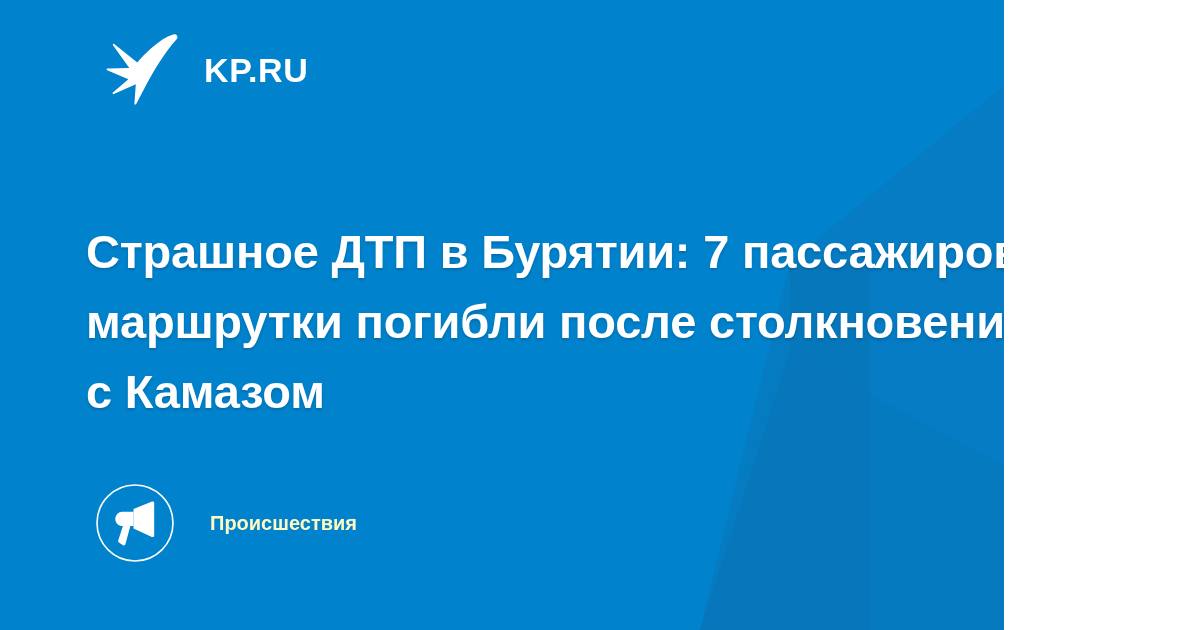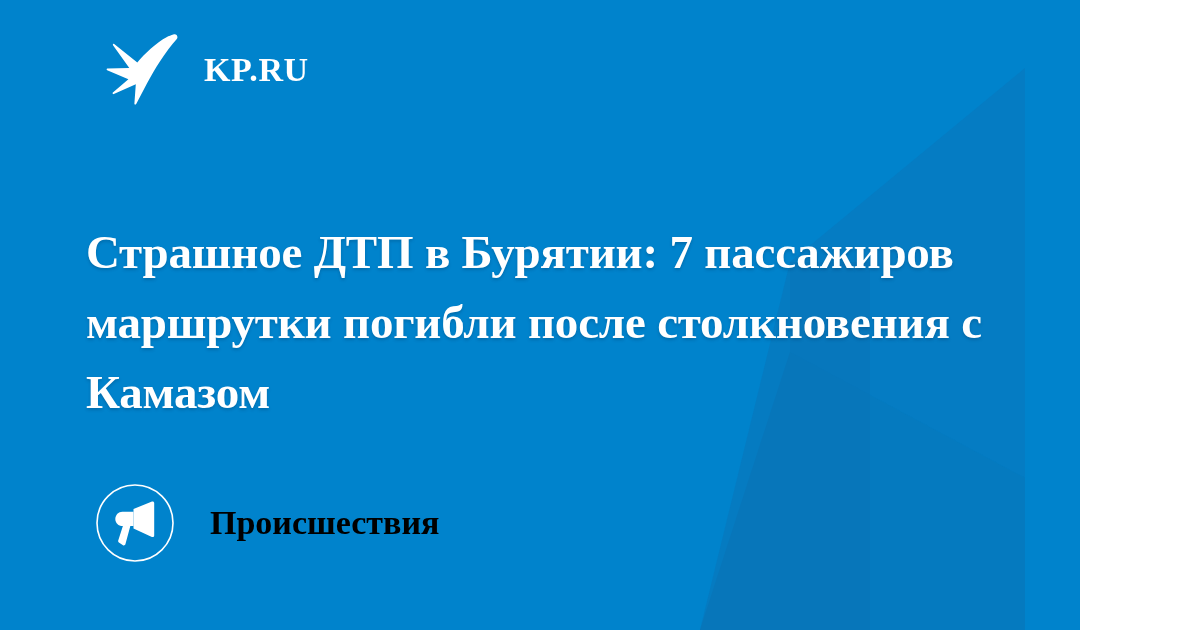--- a/index.html
+++ b/index.html
@@ -3,25 +3,25 @@
 <meta charset="utf-8">
 <title>KP.RU social card</title>
 <style>
   html, body {
     margin: 0;
     padding: 0;
     background: #ffffff;
   }
   #card {
     position: relative;
-    width: 1080px;
+    width: 1004px;
     height: 630px;
     overflow: hidden;
     background: #0083cc;
-    font-family: Liberation Serif, serif;
+    font-family: Liberation Sans, sans-serif;
     -webkit-font-smoothing: antialiased;
   }
 
   
   #watermark {
     position: absolute;
     inset: 0;
     width: 1200px;
     height: 630px;
     pointer-events: none;
@@ -77,22 +77,22 @@
     height: 80px;
   }
   #rubric-badge {
     width: 80px;
     height: 80px;
     flex: 0 0 auto;
     display: block;
   }
   #rubric-label {
     margin-left: 35px;
-    color: #000000;
-    font-size: 34px;
+    color: #fef9c3;
+    font-size: 20px;
     font-weight: 700;
     line-height: 1;
     white-space: nowrap;
     text-align: right;
   }
 </style>
 </head>
 <body>
 
 <div id="card">

